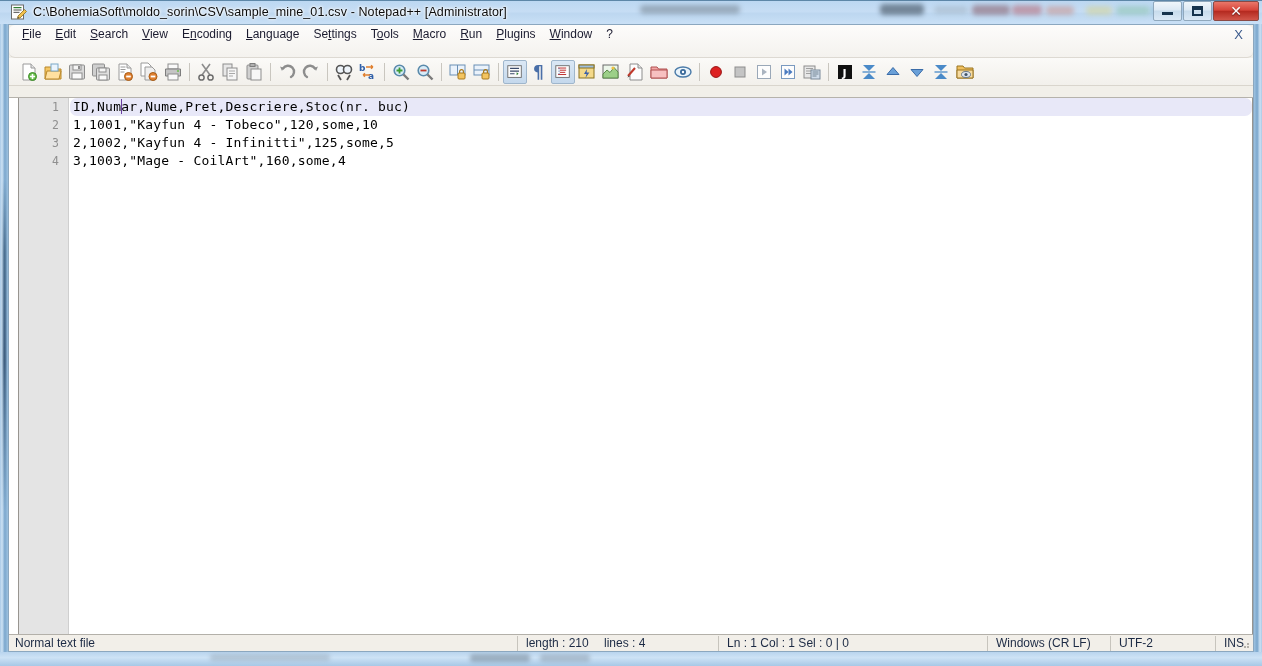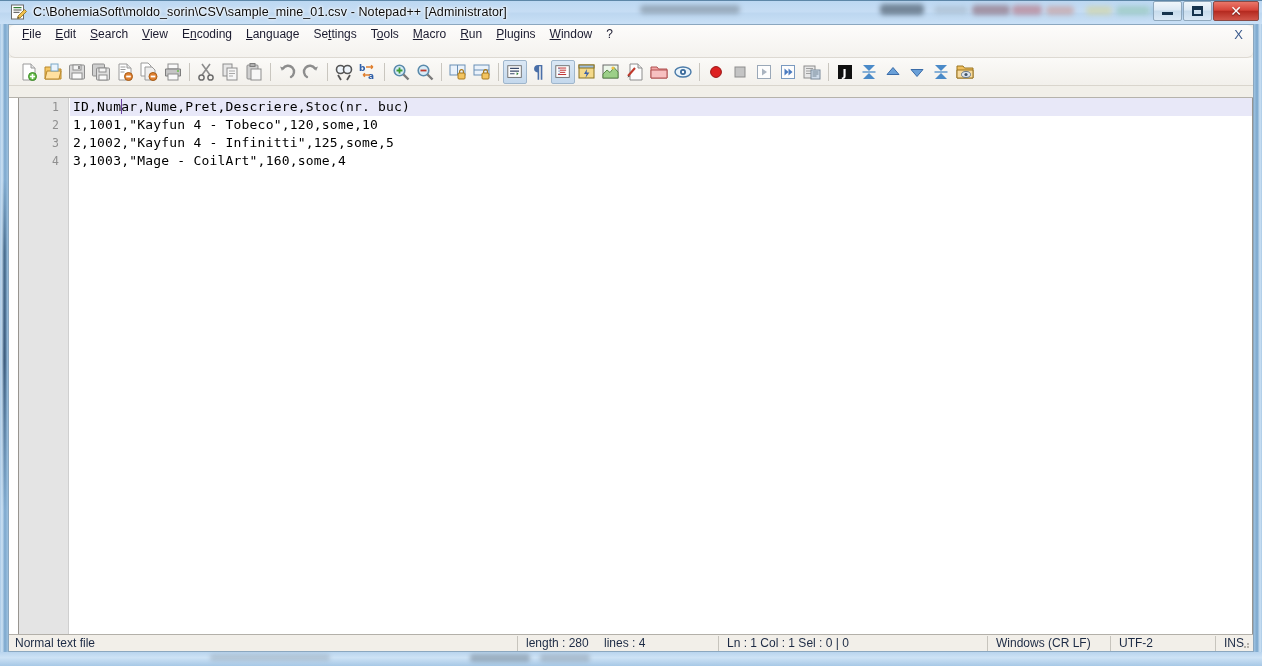--- a/index.html
+++ b/index.html
@@ -235,20 +235,21 @@
     height: 18px; line-height: 18px;
     font-family: "DejaVu Sans Mono", monospace;
     font-size: 13px;
     color: #000;
     white-space: pre;
     padding-left: 3px;
     letter-spacing: .2px;
   }
   .codeline.current {
     background: #e8e8f8;
+    border-radius: 7px;
   }
   #caret {
     position: absolute;
     left: 51px; top: 1px;
     width: 1px; height: 15px;
     background: #6a3fa0;
   }
 
   
   #statusbar {
@@ -651,21 +652,21 @@
           <div class="codeline">2,1002,"Kayfun 4 - Infinitti",125,some,5</div>
           <div class="codeline">3,1003,"Mage - CoilArt",160,some,4</div>
           <div id="caret"></div>
         </div>
       </div>
     </div>
 
     <div id="statusbar">
       <div class="sb-cell" id="sb-filetype">Normal text file</div>
       <div class="sb-div"></div>
-      <div class="sb-cell" id="sb-length">length : 280</div>
+      <div class="sb-cell" id="sb-length">length : 210</div>
       <div class="sb-cell" id="sb-lines">lines : 4</div>
       <div class="sb-div"></div>
       <div class="sb-cell" id="sb-pos">Ln : 1    Col : 1    Sel : 0 | 0</div>
       <div class="sb-div"></div>
       <div class="sb-cell" id="sb-eol">Windows (CR LF)</div>
       <div class="sb-div"></div>
       <div class="sb-cell" id="sb-enc">UTF-2</div>
       <div class="sb-div"></div>
       <div class="sb-cell" id="sb-ins">INS</div>
       <div class="sb-grip">

